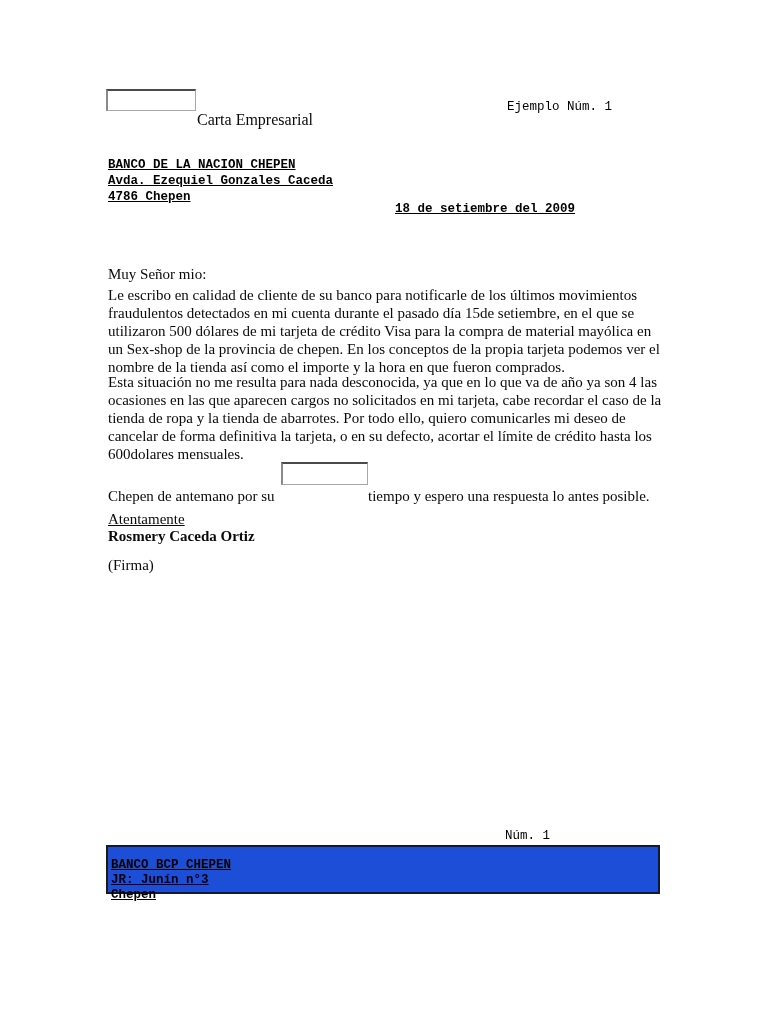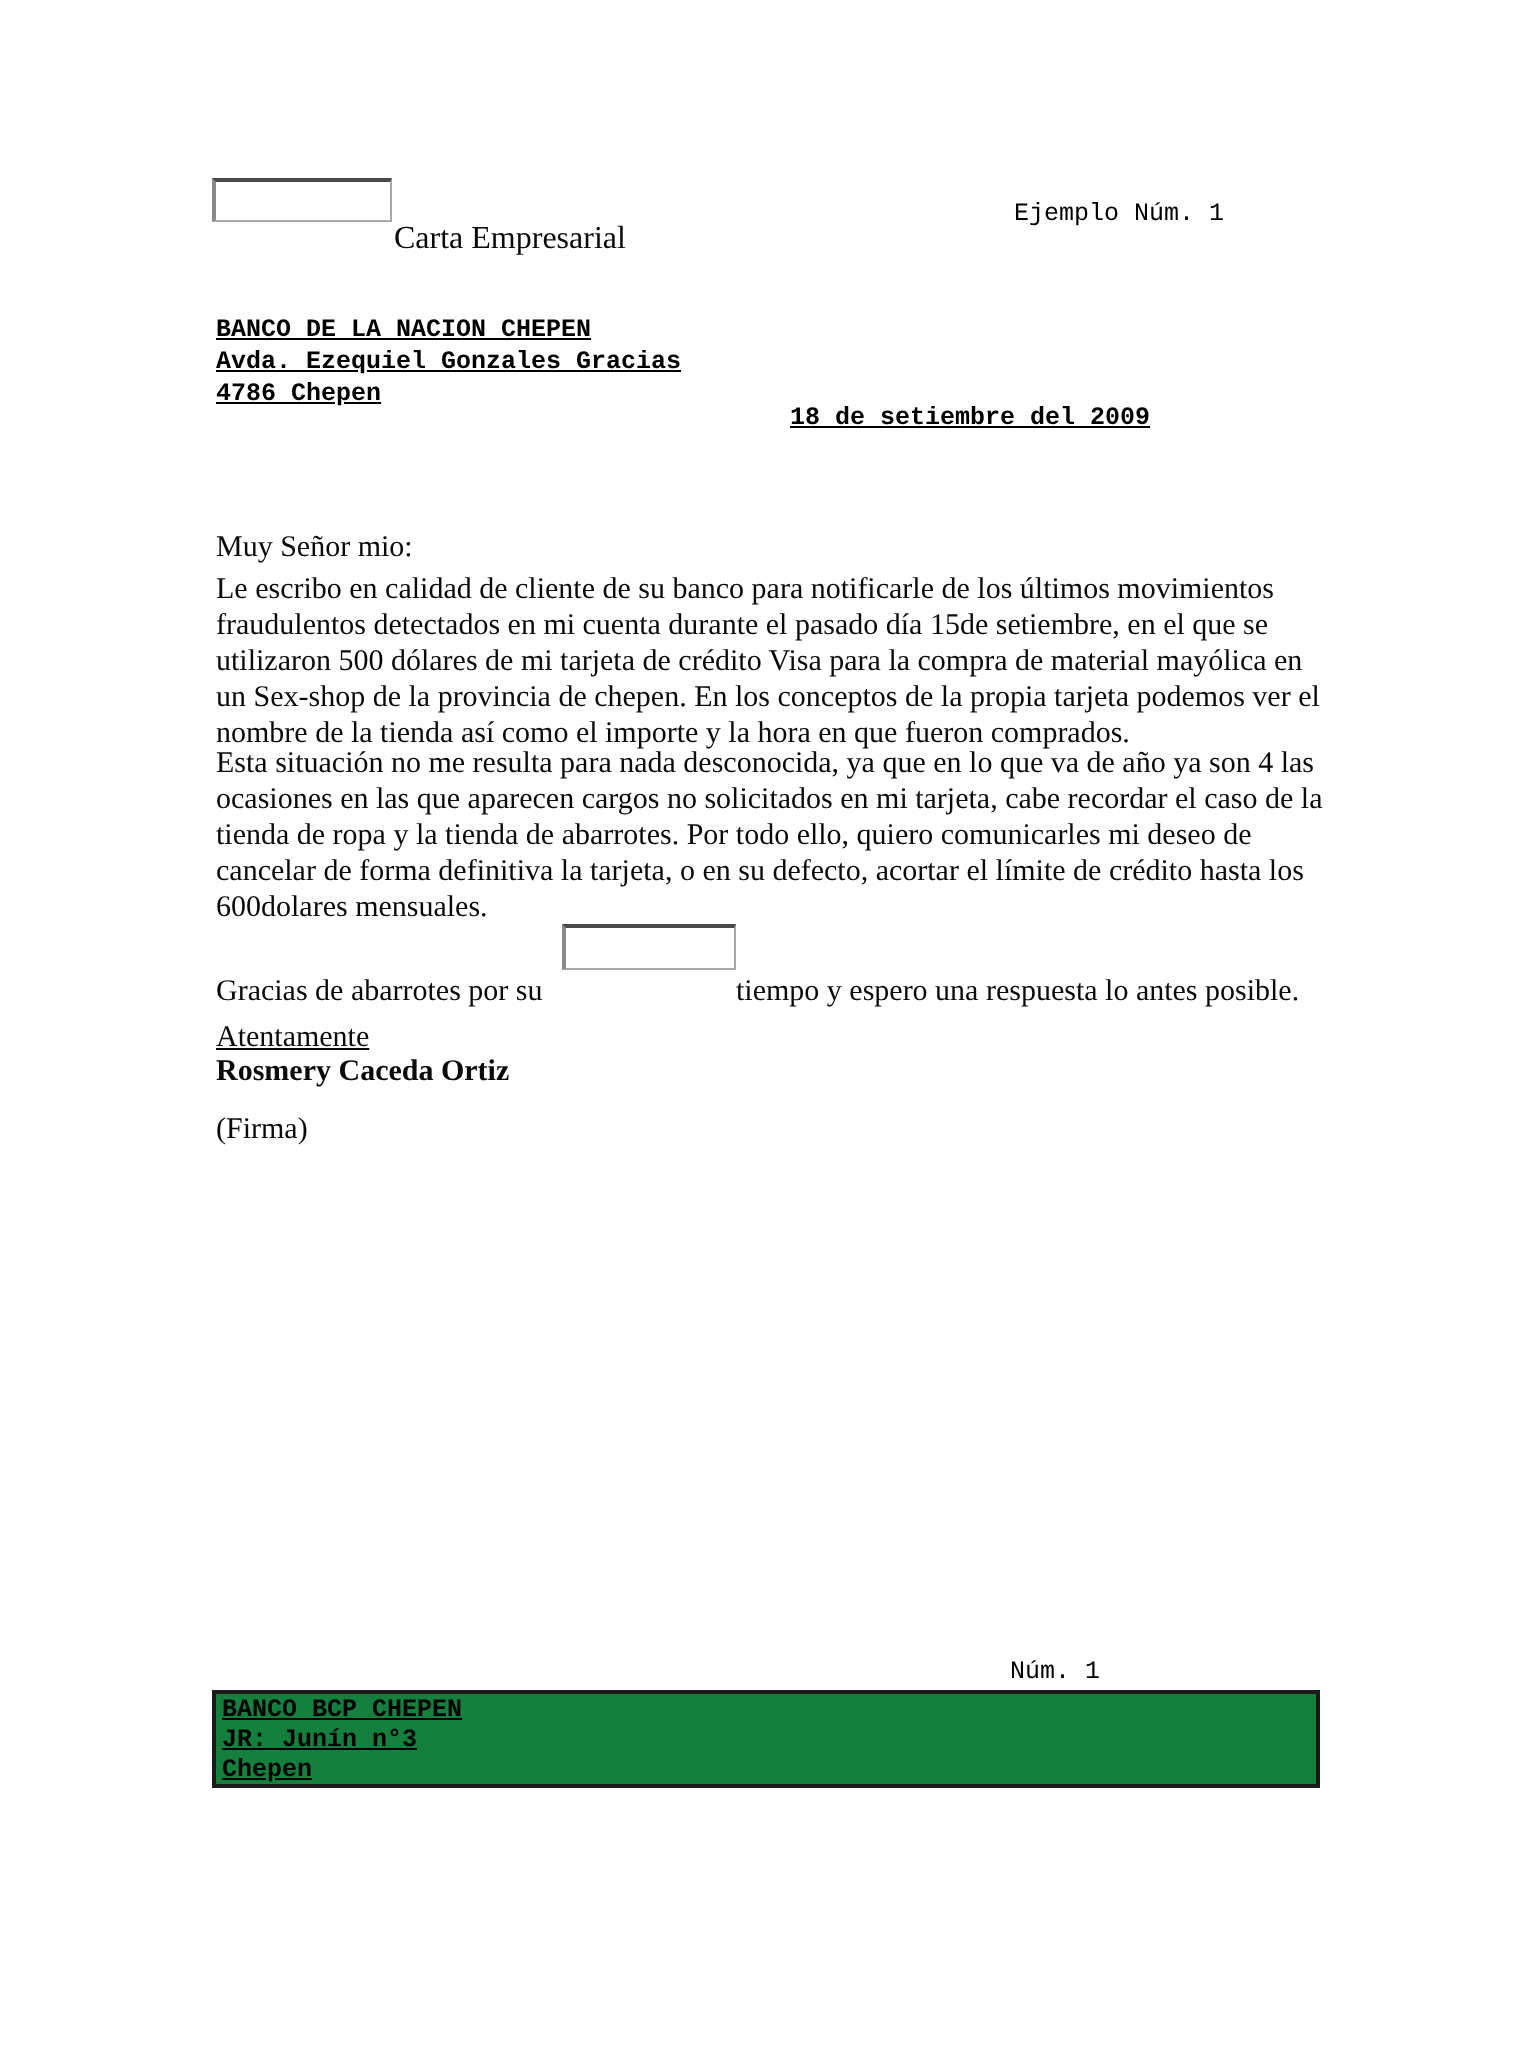--- a/index.html
+++ b/index.html
@@ -56,53 +56,53 @@
     font-family: "Liberation Serif", serif;
     font-size: 17px;
     font-weight: bold;
     letter-spacing: 0.5px;
     color: #0a0a0a;
   }
 
   .footer-box {
     border: 2px solid #1a1a1a;
     box-sizing: border-box;
-    background: #15803d;
-    padding: 1px 3px;
+    background: #1d4ed8;
+    padding: 11px 3px;
   }
   .footer-box .mono { line-height: 15px; }
 </style>
 </head>
 <body>
 
 <div class="page">
 
   <div class="abs field-box" style="left:106px; top:89px; width:90px; height:22px;"></div>
 
   <div class="abs doc-label" style="left:197px; top:111px;">Carta Empresarial</div>
 
   <div class="abs mono" style="left:507px; top:99px;">Ejemplo Núm. 1</div>
 
   <div class="abs" style="left:108px; top:157px;">
     <div class="mono mono-bold">BANCO DE LA NACION CHEPEN</div>
-    <div class="mono mono-bold">Avda. Ezequiel Gonzales Gracias</div>
+    <div class="mono mono-bold">Avda. Ezequiel Gonzales Caceda</div>
     <div class="mono mono-bold">4786 Chepen</div>
   </div>
 
   <div class="abs mono mono-bold" style="left:395px; top:201px;">18 de setiembre del 2009</div>
 
   <div class="abs serif" style="left:108px; top:245px;margin-top:20px;">Muy Señor mio:</div>
 
   <div class="abs serif para" style="left:108px; top:286px;">Le escribo en calidad de cliente de su banco para notificarle de los últimos movimientos fraudulentos detectados en mi cuenta durante el pasado día 15de setiembre, en el que se utilizaron 500 dólares de mi tarjeta de crédito Visa para la compra de material mayólica en un Sex-shop de la provincia de chepen. En los conceptos de la propia tarjeta podemos ver el nombre de la tienda así como el importe y la hora en que fueron comprados.</div>
 
   <div class="abs serif para" style="left:108px; top:373px;">Esta situación no me resulta para nada desconocida, ya que en lo que va de año ya son 4 las ocasiones en las que aparecen cargos no solicitados en mi tarjeta, cabe recordar el caso de la tienda de ropa y la tienda de abarrotes. Por todo ello, quiero comunicarles mi deseo de cancelar de forma definitiva la tarjeta, o en su defecto, acortar el límite de crédito hasta los 600dolares mensuales.</div>
 
   <div class="abs field-box" style="left:281px; top:462px; width:87px; height:23px;"></div>
 
-  <div class="abs serif" style="left:108px; top:487px;">Gracias de abarrotes por su</div>
+  <div class="abs serif" style="left:108px; top:487px;">Chepen de antemano por su</div>
   <div class="abs serif" style="left:368px; top:487px;">tiempo y espero una respuesta lo antes posible.</div>
 
   <div class="abs serif" style="left:108px; top:510px;text-decoration:underline;">Atentamente</div>
 
   <div class="abs serif" style="left:108px; top:527px;font-weight:bold;">Rosmery Caceda Ortiz</div>
 
   <div class="abs serif" style="left:108px; top:556px;">(Firma)</div>
 
 
   <div class="abs mono" style="left:505px; top:828px;">Núm. 1</div>

